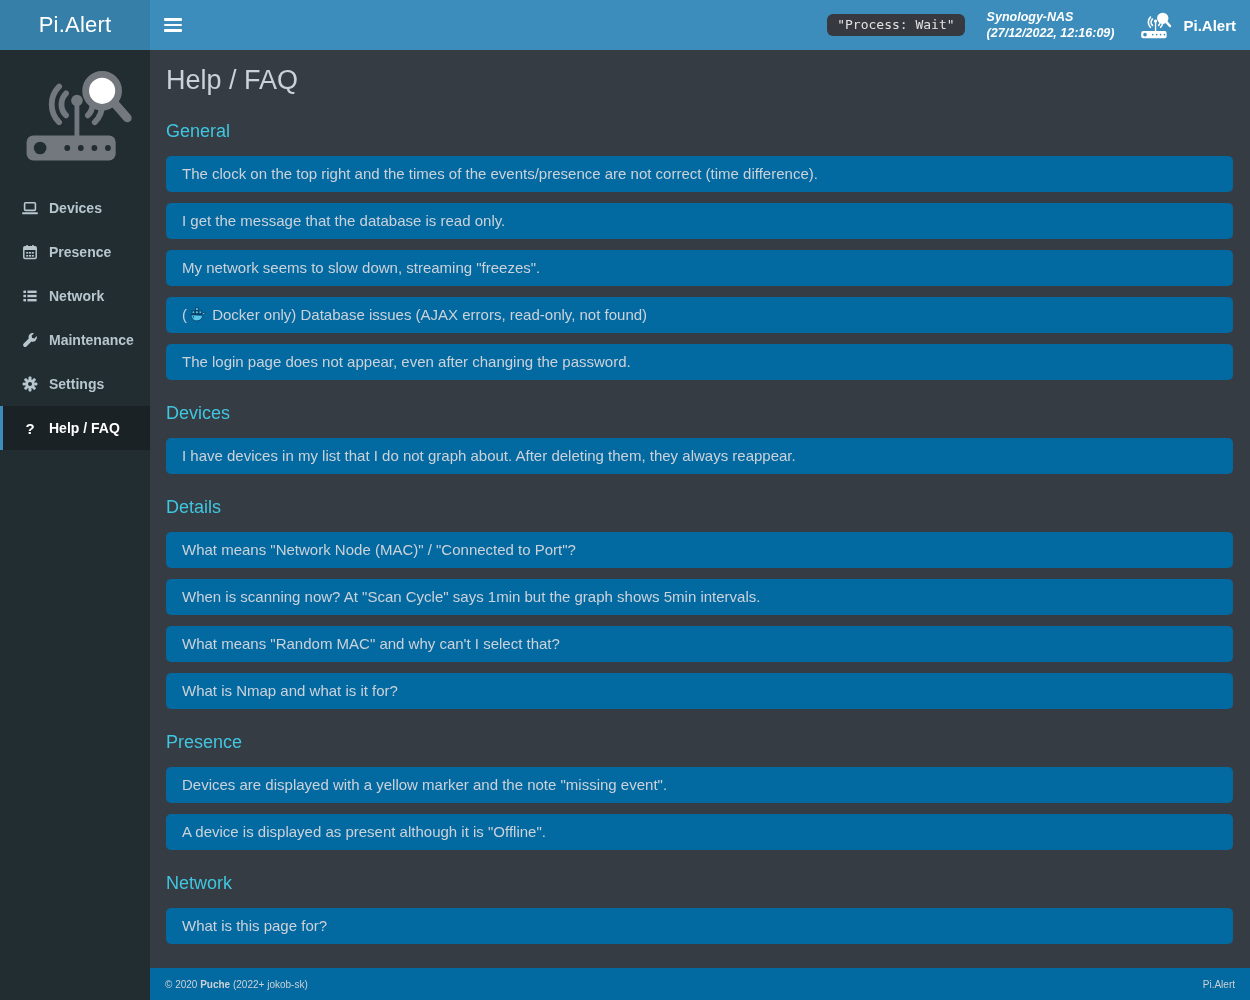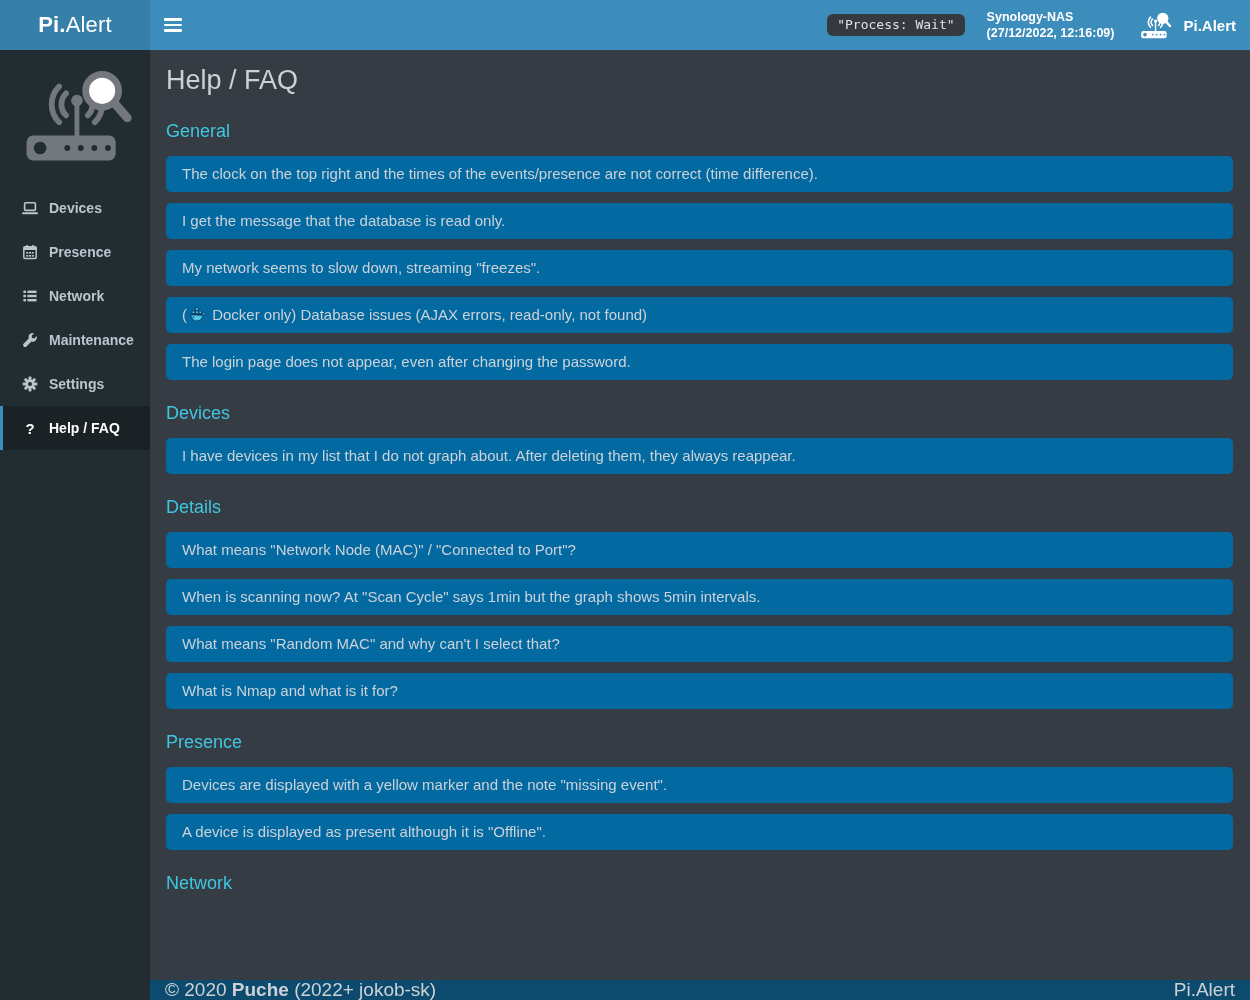--- a/index.html
+++ b/index.html
@@ -10,32 +10,32 @@
     color:#ccd2d9;
   }
 
   
   .header { position:fixed; top:0; left:0; width:1250px; height:50px; display:flex; z-index:10; }
   .brand {
     width:150px; height:50px; background:#367fa9; color:#fff;
     display:flex; align-items:center; justify-content:center;
     font-size:22px; letter-spacing:.2px;
   }
-  .brand .light { font-weight:700; }
+  .brand .light { font-weight:400; }
   .brand .bold  { font-weight:400; }
   .navbar { flex:1; background:#3c8dbc; display:flex; align-items:center; }
   .toggle-btn { width:46px; height:50px; display:flex; align-items:center; justify-content:center; cursor:pointer; }
   .hamburger { display:flex; flex-direction:column; gap:3px; }
   .hamburger span { display:block; width:18px; height:2.5px; background:#fff; border-radius:1px; }
   .nav-right { margin-left:auto; display:flex; align-items:center; gap:22px; padding-right:14px; }
   .proc-badge {
     font-family:"DejaVu Sans Mono", monospace; font-size:13px; color:#e2e2e2;
     background:#36393f; border-radius:6px; padding:3px 10px 4px; white-space:pre;
   }
-  .nas-info { color:#fff; font-weight:700; font-size:12.5px; line-height:16px; }
+  .nas-info { color:#fff; font-weight:700; font-size:12.5px; line-height:16px;font-style:italic; }
   .nav-app { display:flex; align-items:center; gap:9px; color:#fff; font-size:15px; font-weight:600; }
   .nav-app .mini-logo { width:38px; height:31px; color:#fff; --logo-bg:#3c8dbc; }
   .mini-logo svg, .side-logo svg { width:100%; height:100%; display:block; }
 
   
   .sidebar { position:fixed; top:50px; left:0; bottom:0; width:150px; background:#222d32; }
   .side-logo { width:124px; height:112px; margin:10px auto 6px; color:#72787e; --logo-bg:#222d32; }
   .menu { list-style:none; margin-top:14px; }
   .menu-item {
     height:44px; display:flex; align-items:center; gap:10px;
@@ -56,22 +56,22 @@
   .section-title.first { margin-top:16px; }
   .faq-item {
     background:#0369a1; border-radius:5px; padding:8px 16px; margin-bottom:11px;
     font-size:15px; line-height:20px; color:#ccd2d9; cursor:pointer;
   }
   .faq-item .inline-icon { display:inline-block; width:17px; height:15px; vertical-align:-2px; margin:0 2px; }
   .faq-item .inline-icon svg { width:100%; height:100%; }
 
   
   .footer {
-    height:20px; background:#0c4a6e; display:flex; align-items:center;
-    justify-content:space-between; padding:0 15px; font-size:19px; color:#cdd1d5;
+    height:32px; background:#0369a1; display:flex; align-items:center;
+    justify-content:space-between; padding:0 15px; font-size:10px; color:#cdd1d5;
   }
   .footer b { font-weight:700; }
 </style>
 </head>
 <body>
 
 <header class="header">
   <div class="brand">
     <span><span class="light">Pi.</span><span class="bold">Alert</span></span>
   </div>
@@ -228,20 +228,21 @@
         <div class="faq-item"><span>I have devices in my list that I do not graph about. After deleting them, they always reappear.</span></div>
         <h2 class="section-title">Details</h2>
         <div class="faq-item"><span>What means "Network Node (MAC)" / "Connected to Port"?</span></div>
         <div class="faq-item"><span>When is scanning now? At "Scan Cycle" says 1min but the graph shows 5min intervals.</span></div>
         <div class="faq-item"><span>What means "Random MAC" and why can't I select that?</span></div>
         <div class="faq-item"><span>What is Nmap and what is it for?</span></div>
         <h2 class="section-title">Presence</h2>
         <div class="faq-item"><span>Devices are displayed with a yellow marker and the note "missing event".</span></div>
         <div class="faq-item"><span>A device is displayed as present although it is "Offline".</span></div>
         <h2 class="section-title">Network</h2>
+        <div class="faq-item"><span>What is this page for?</span></div>
       </div>
   </main>
   <footer class="footer">
     <div>
       <span>© 2020 </span><b>Puche</b><span> (2022+ jokob-sk)</span>
     </div>
     <div>Pi.Alert</div>
   </footer>
 </div>
 

